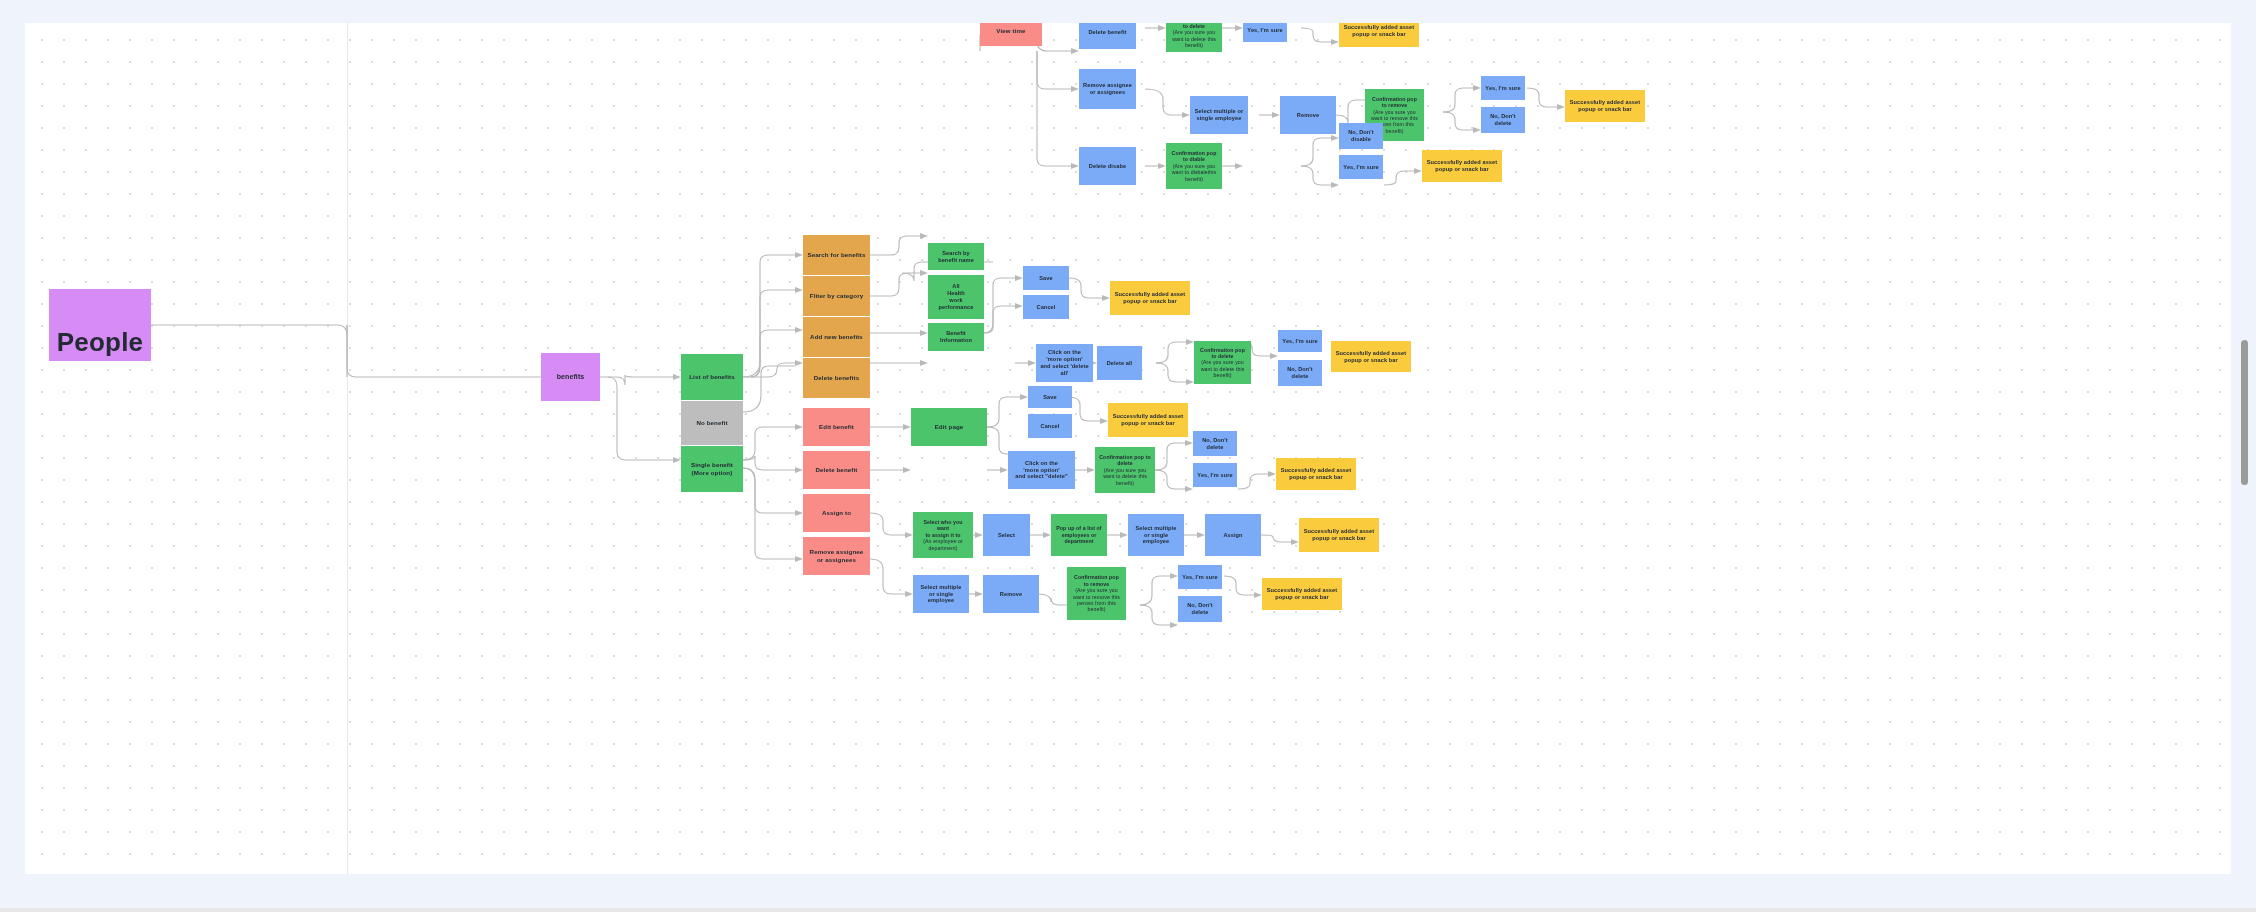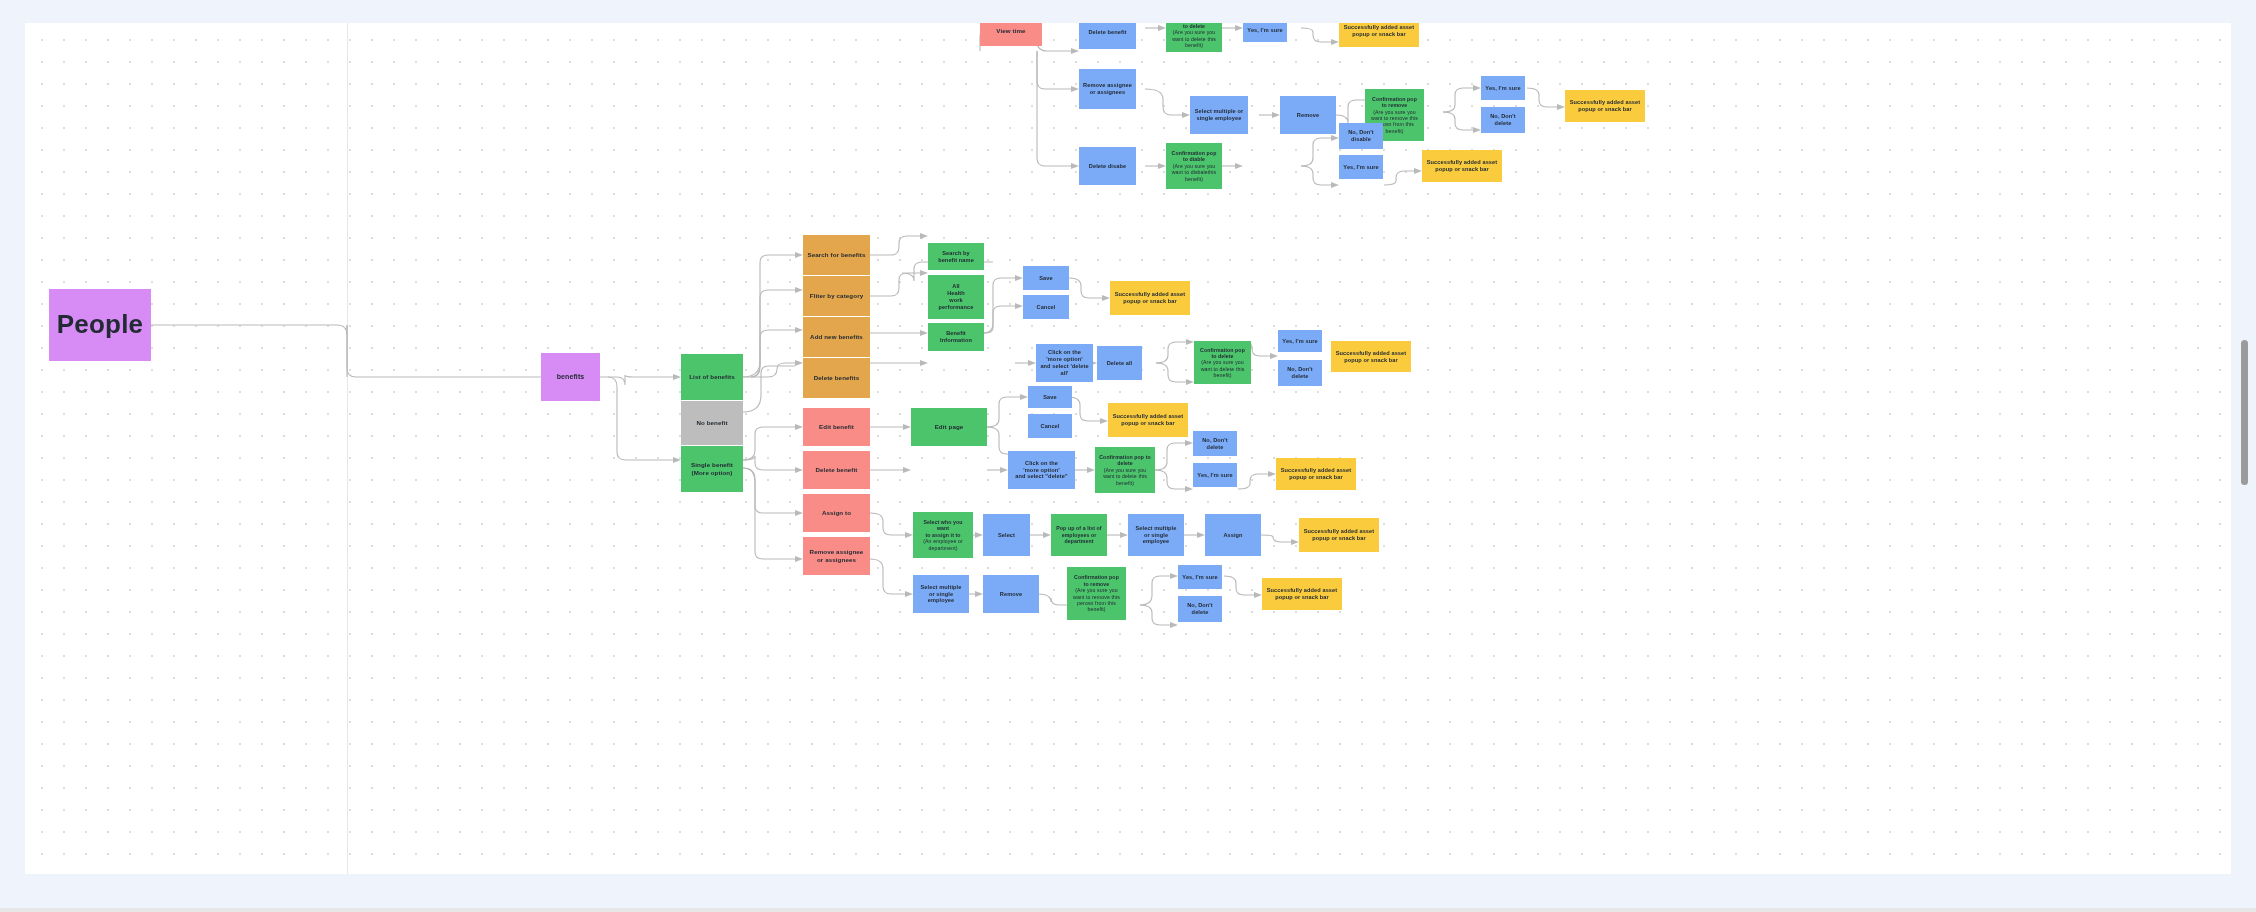--- a/index.html
+++ b/index.html
@@ -47,21 +47,21 @@
   .n-blue{background:#7baaf7;}
   .n-red{background:#f98c87;}
   .n-yellow{background:#fbcb3e;}
   .n-purple{background:#d78bf5;}
   .n-gray{background:#bdbdbd;}
 
   .fs5{font-size:5.2px;}
   .fs55{font-size:5.6px;}
   .fs6{font-size:6.2px;}
   .fs7{font-size:7px;}
-  .fs26{font-size:26px;font-weight:700;letter-spacing:.2px;}
+  .fs26{font-size:26px;font-weight:700;letter-spacing:.2px;align-items:flex-end;}
 
   
   #vscroll{
     position:absolute;right:8px;
     width:7px;border-radius:4px;background:#9b9b9b;
   }
   #hshadow{
     position:absolute;left:0;right:0;bottom:0;height:4px;background:#e6e6e6;
   }
 </style>

